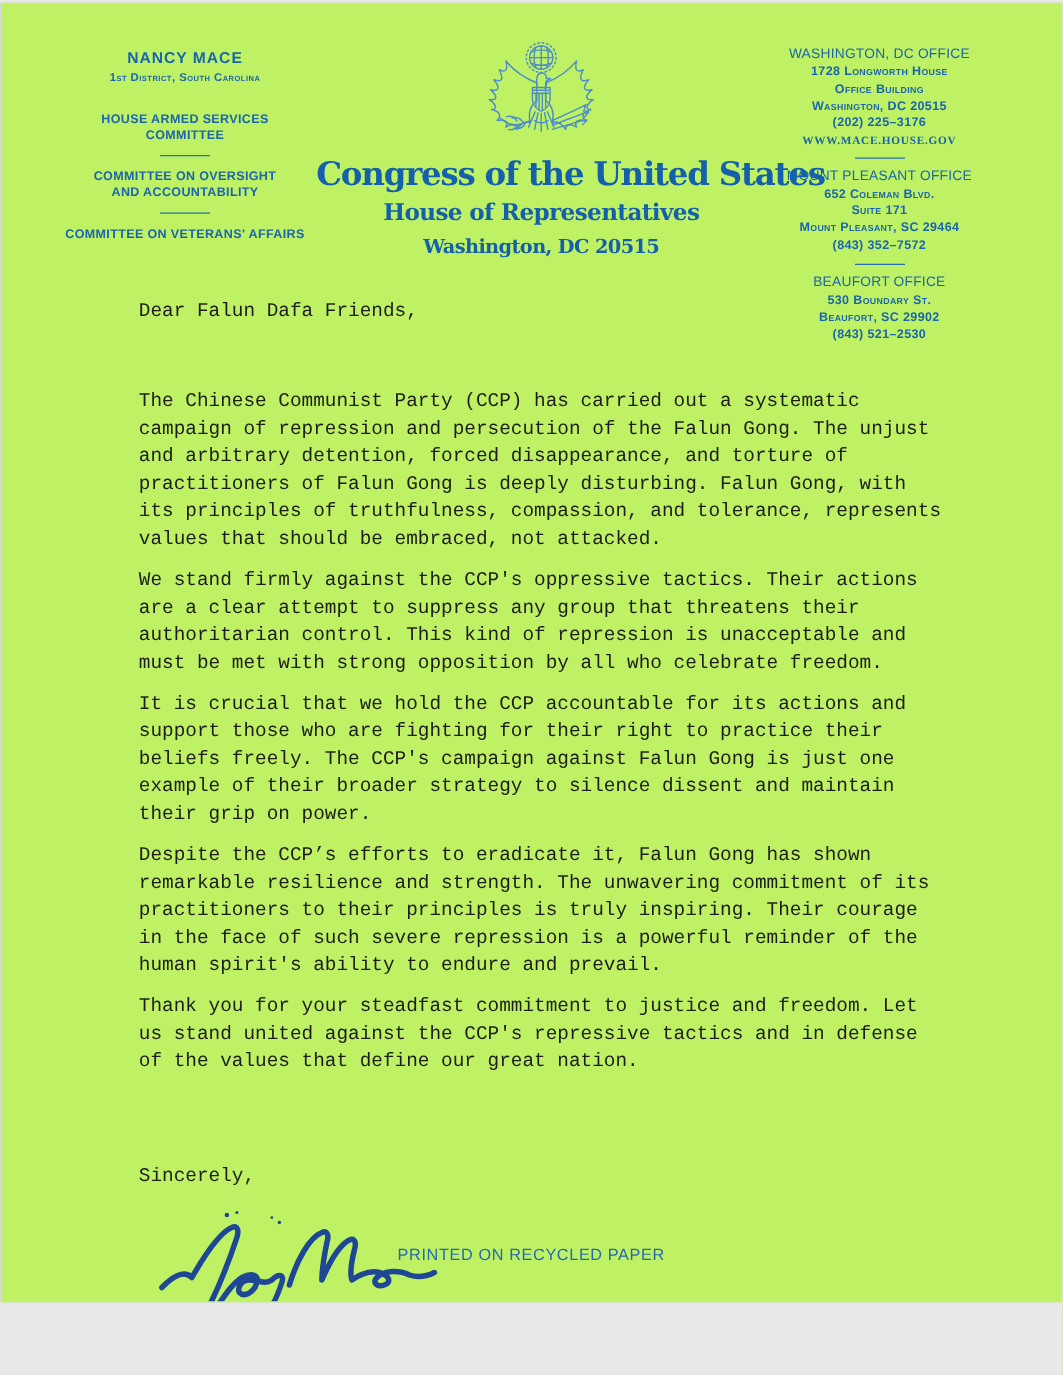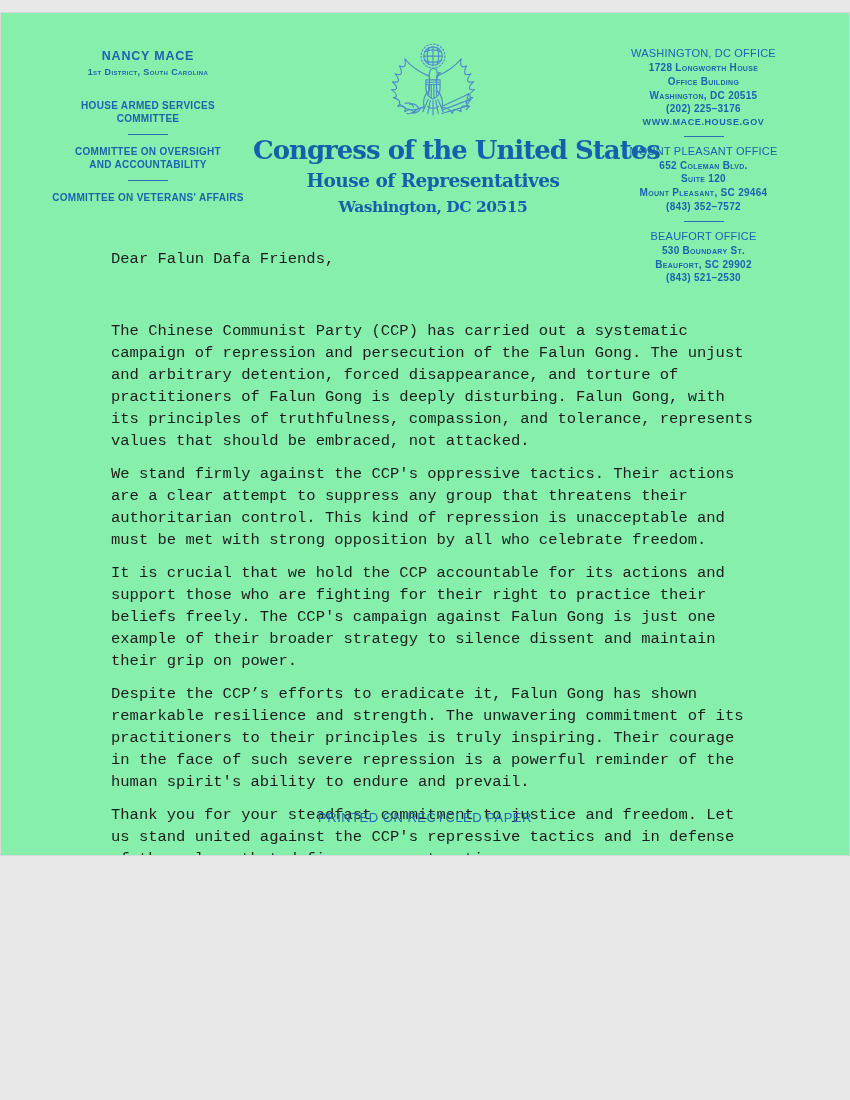--- a/index.html
+++ b/index.html
@@ -1,21 +1,21 @@
 <!DOCTYPE html>
 <html><head>
 <meta charset="utf-8">
 <style>
   * { margin: 0; padding: 0; box-sizing: border-box; }
   html, body { background: #e8e8e8; }
   .page {
     position: relative;
-    width: 850px; height: 844px;
-    margin: 12px auto;
-    background: #86efac;
+    width: 850px; height: 1040px;
+    margin: 2px auto;
+    background: #bef264;
     font-family: "Liberation Sans", sans-serif;
     overflow: hidden;
     border: 1px solid #d8d8d8;
   }
   
   .lh-left {
     position: absolute; top: 36px; left: 42px; width: 210px;
     text-align: center; color: #1b64ae;
   }
   .member-name { font-size: 12.5px; font-weight: 700; letter-spacing: 0.8px; }
@@ -58,21 +58,21 @@
   }
   .office-title {
     font-size: 11px; font-weight: 400; letter-spacing: 0.2px;
     margin-bottom: 2px;
   }
   .office-line {
     font-size: 10px; font-weight: 600; line-height: 1.38;
     font-variant: small-caps; letter-spacing: 0.3px;
   }
   .office-line.plain { font-variant: normal; }
-  .office-line.web { font-variant: normal; font-size: 9px; letter-spacing: 0.6px; }
+  .office-line.web { font-variant: normal; font-size: 9px; letter-spacing: 0.6px; font-family: Liberation Serif, serif; }
   .lh-right .rule { margin: 7px auto 8px auto; }
   .office { margin-bottom: 0; }
   
   .letter {
     position: absolute; left: 110px; top: 235px; width: 643px;
     font-family: Liberation Mono, monospace;
     font-size: 15.5px; color: #1d1d1d; line-height: 22px;
   }
   .salutation { margin-bottom: 50px; }
   .para { margin-bottom: 11px; text-align: left; }
@@ -139,21 +139,21 @@
       <div class="office-line">1728 Longworth House</div>
       <div class="office-line">Office Building</div>
       <div class="office-line">Washington, DC 20515</div>
       <div class="office-line plain">(202) 225–3176</div>
       <div class="office-line web">WWW.MACE.HOUSE.GOV</div>
     </div>
     <div class="rule"></div>
     <div class="office">
       <div class="office-title">MOUNT PLEASANT OFFICE</div>
       <div class="office-line">652 Coleman Blvd.</div>
-      <div class="office-line">Suite 120</div>
+      <div class="office-line">Suite 171</div>
       <div class="office-line">Mount Pleasant, SC 29464</div>
       <div class="office-line plain">(843) 352–7572</div>
     </div>
     <div class="rule"></div>
     <div class="office">
       <div class="office-title">BEAUFORT OFFICE</div>
       <div class="office-line">530 Boundary St.</div>
       <div class="office-line">Beaufort, SC 29902</div>
       <div class="office-line plain">(843) 521–2530</div>
     </div>

